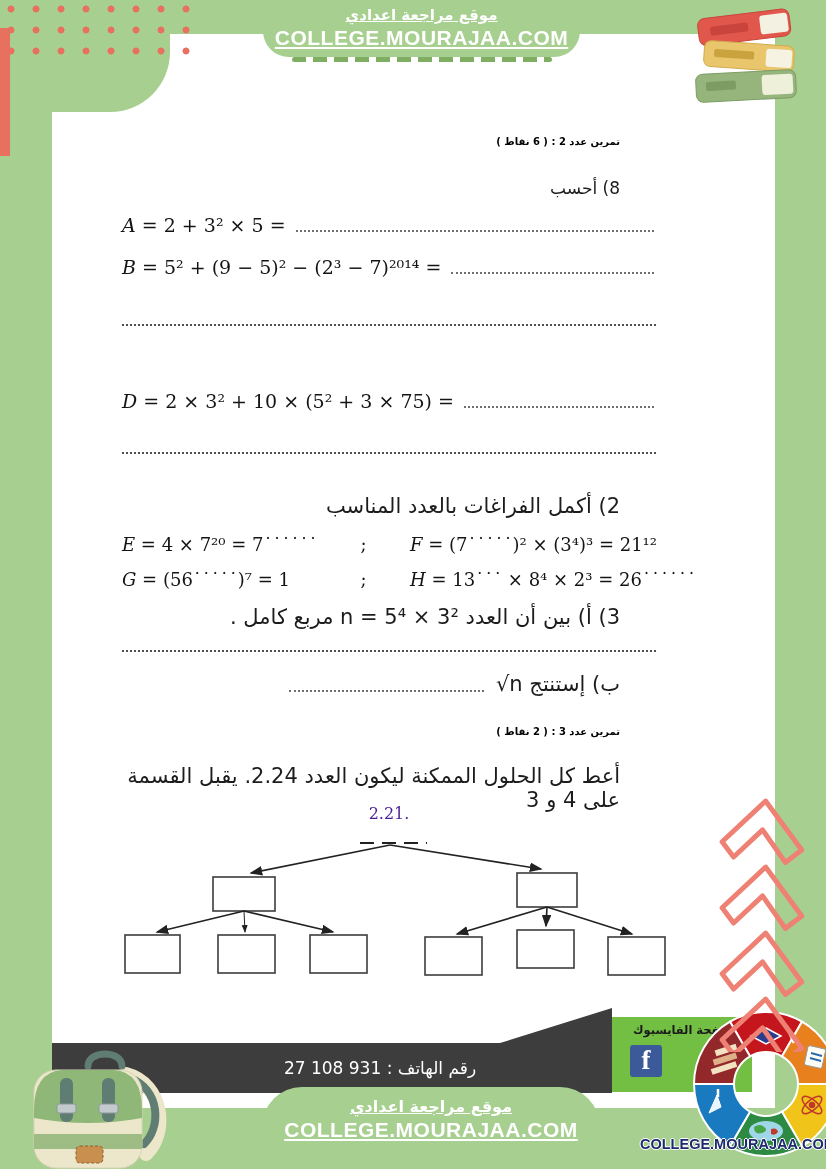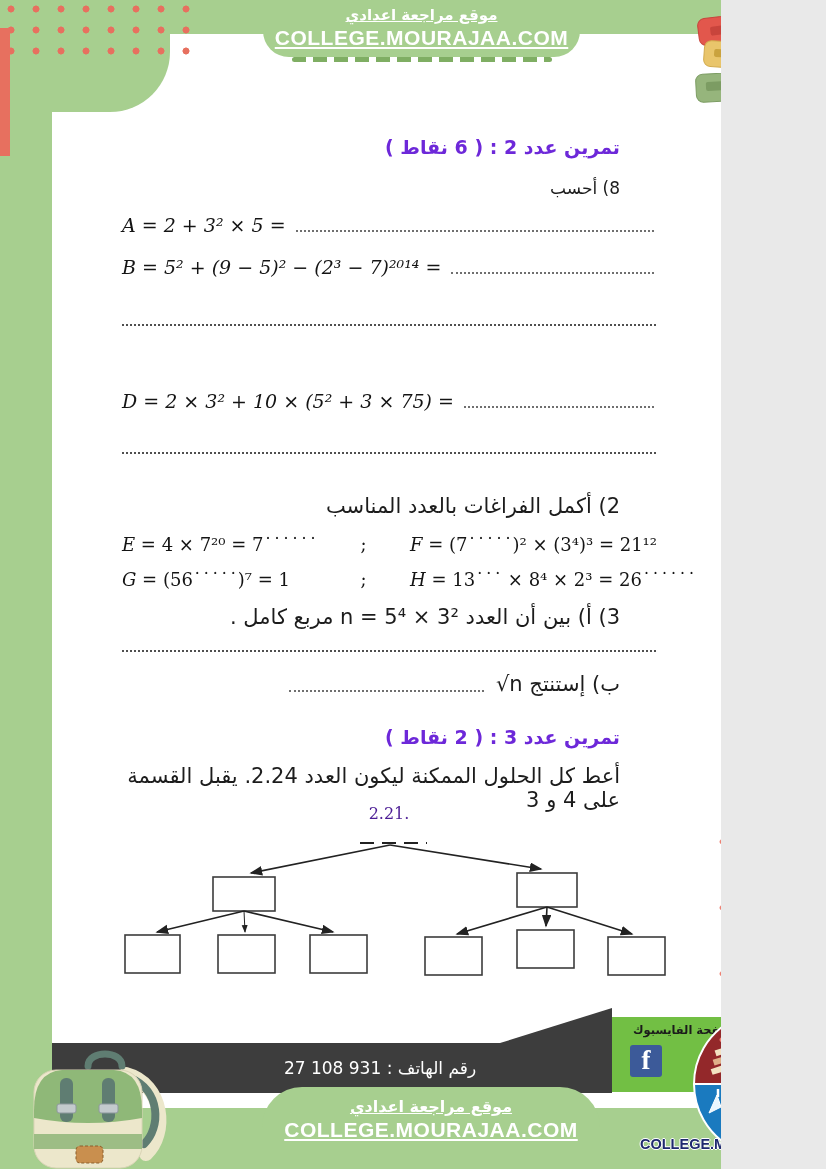--- a/index.html
+++ b/index.html
@@ -1,16 +1,16 @@
 <!DOCTYPE html>
 <html><head>
 <meta charset="utf-8">
 <style>
   html,body{margin:0;padding:0;background:#e9e9e9;}
-  #page{position:relative;width:721px;height:1169px;background:#ffffff;overflow:hidden;
+  #page{position:relative;width:826px;height:1169px;background:#ffffff;overflow:hidden;
         font-family:"DejaVu Sans",sans-serif;}
   .abs{position:absolute;}
   
   .frame{background:#a7cf8f;}
   .frame-top{left:0;top:0;width:826px;height:34px;z-index:1;}
   .frame-left{left:0;top:0;width:52px;height:1169px;z-index:1;}
   .frame-right{left:775px;top:0;width:51px;height:1169px;z-index:1;}
   .frame-bottom{left:0;top:1108px;width:826px;height:61px;z-index:1;}
   .corner-tl{left:0;top:0;width:170px;height:112px;border-bottom-right-radius:60px;z-index:2;}
   
@@ -22,24 +22,24 @@
   .banner-tab{left:263px;top:0;width:317px;height:57px;background:#a7cf8f;
     border-radius:0 0 26px 26px;z-index:3;text-align:center;padding-top:5px;box-sizing:border-box;}
   .banner-shadow{left:292px;top:57px;width:260px;height:5px;z-index:3;border-radius:3px;
     background:repeating-linear-gradient(90deg,#7fae63 0 14px,rgba(0,0,0,0) 14px 21px);}
   .hdr-ar{color:#ffffff;font-weight:bold;font-size:15px;text-decoration:underline;line-height:20px;}
   .hdr-en{color:#ffffff;font-weight:bold;font-size:21px;text-decoration:underline;line-height:26px;
     font-family:"Liberation Sans",sans-serif;letter-spacing:.5px;}
   
   .row{position:absolute;left:122px;width:534px;}
   .rtl{direction:rtl;text-align:right;padding-right:36px;box-sizing:border-box;}
-  .t-blue{color:#6d28d9;font-weight:bold;font-size:19px;}
+  .t-blue{color:#000000;font-weight:bold;font-size:10px;}
   .t-body{color:#1c1c1c;font-size:21px;}
   .frow{display:flex;align-items:flex-end;direction:ltr;}
-  .fx{font-family:"DejaVu Serif",serif;font-size:19px;color:#141414;white-space:pre;display:block;font-style:italic;}
+  .fx{font-family:"DejaVu Serif",serif;font-size:19px;color:#141414;white-space:pre;display:block;}
   .fx::first-letter{font-style:italic;}
   .fx2{font-family:"DejaVu Serif",serif;font-size:18px;color:#141414;white-space:pre;display:block;}
   .fx2::first-letter{font-style:italic;}
   .fill{flex:1;border-bottom:2px dotted #6f6f6f;margin:0 2px 4px 10px;}
   .sepline{border-top:2px dotted #4f4f4f;height:0;}
   .efgh{display:grid;grid-template-columns:195px 93px 1fr;row-gap:14px;direction:ltr;}
   .semi{text-align:center;font-family:"DejaVu Serif",serif;font-size:18px;}
   .q3b{display:flex;direction:rtl;align-items:flex-end;}
   .q3b-dots{width:195px;border-bottom:2px dotted #6f6f6f;margin:0 12px 4px 0;}
   .caption{font-family:"DejaVu Serif",serif;font-size:16px;color:#4c1d95;text-align:center;direction:ltr;}

